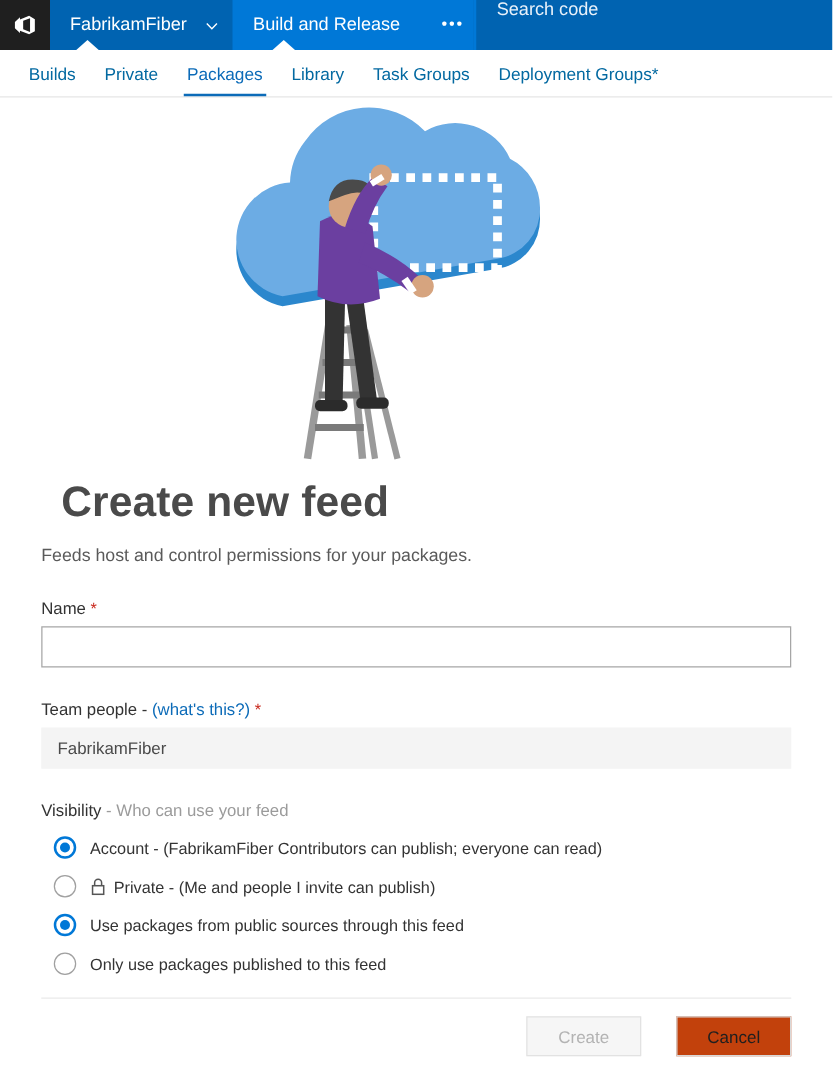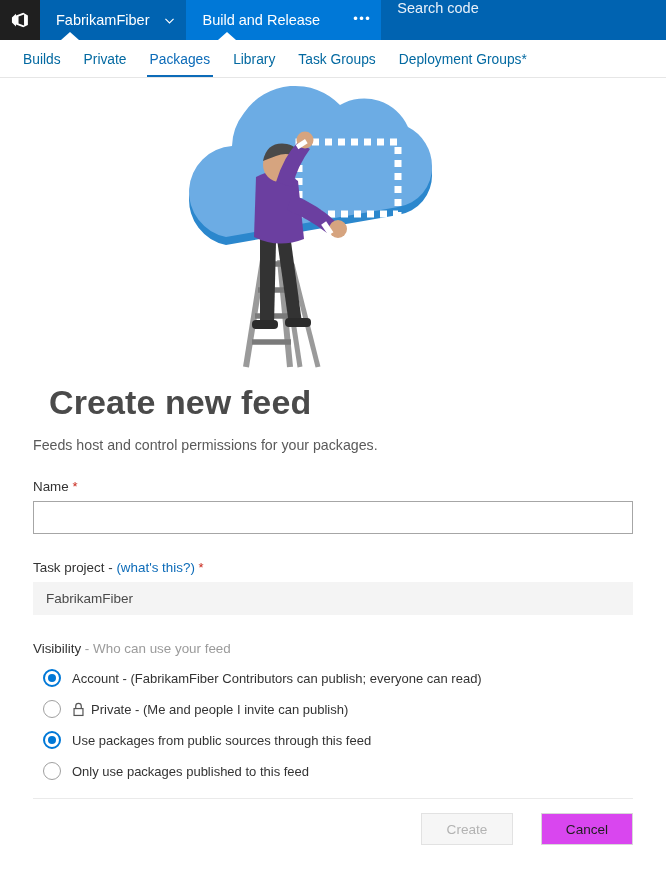--- a/index.html
+++ b/index.html
@@ -216,21 +216,21 @@
     justify-content: flex-end;
     align-items: center;
     padding: 14px 33px 0 0;
   }
   .btn {
     min-width: 92px;
     height: 32px;
     font-size: 13.6px;
     font-family: "Liberation Sans", sans-serif;
     border: 1px solid #d8d8d8;
-    background: #d946ef;
+    background: #c2410c;
     color: #1f1f1f;
     cursor: pointer;
     padding: 0 14px;
   }
   .btn.disabled {
     color: #b3b3b3;
     background: #f6f6f6;
     border-color: #e2e2e2;
     cursor: default;
   }
@@ -348,21 +348,21 @@
 
   
   <div class="field-label">
     <span>Name</span>
     <span class="req">*</span>
   </div>
   <input id="name-input" type="text" value="" placeholder="" style="">
 
   
   <div class="field-label">
-    <span>Task project</span>
+    <span>Team people</span>
     <span>-</span>
     <span class="link">(what's this?)</span>
     <span class="req">*</span>
   </div>
   <div id="team-project-value">
     <span>FabrikamFiber</span>
   </div>
 
   
   <div class="field-label">

